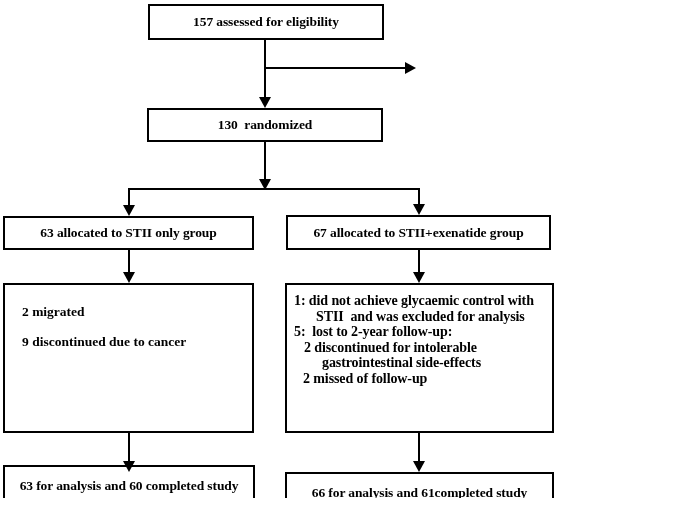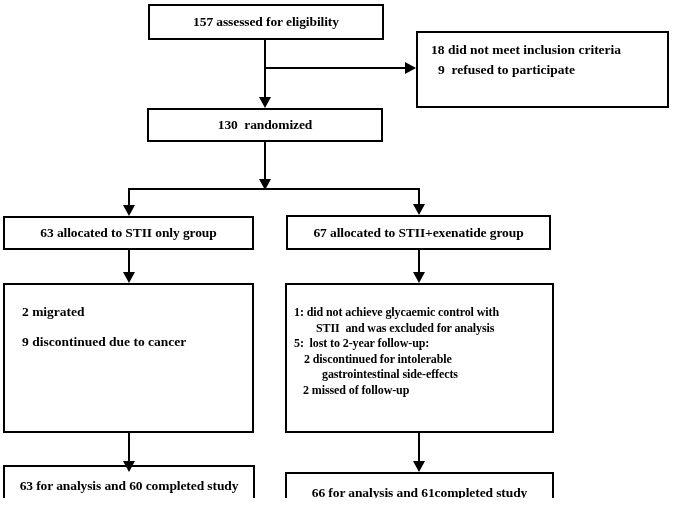--- a/index.html
+++ b/index.html
@@ -27,21 +27,21 @@
     text-align:center;
   }
   .txt{white-space:pre;}
   .hdr{font-size:13.5px;letter-spacing:-0.1px;}
   .mline{white-space:pre;}
   
   .b-exclusion{padding:7px 8px 0 13px;font-size:13.5px;line-height:20px;}
   
   .b-fuleft{padding:8px 8px 0 9px;font-size:13.5px;line-height:21.5px;}
   
-  .b-furight{padding:20px 5px 0 7px;font-size:12px;line-height:15.6px;letter-spacing:-0.1px;}
+  .b-furight{padding:8px 5px 0 7px;font-size:14px;line-height:15.6px;letter-spacing:-0.1px;}
   
   .ind-7{padding-left:7px;}
   .ind-8{padding-left:8px;margin-top:8px;}
   .ind-9{padding-left:9px;}
   .ind-10{padding-left:10px;}
   .ind-11{padding-left:11px;}
   .ind-22{padding-left:22px;}
   .ind-28{padding-left:28px;}
   
   .cline{position:absolute;background:var(--line);}
@@ -60,24 +60,20 @@
 </style>
 </head>
 <body>
 
 <div class="canvas">
 
   <div class="fbox centered hdr" style="left:148px;top:4px;width:236px;height:36px;">
     <span class="txt">157 assessed for eligibility</span>
   </div>
 
-  <div class="fbox b-exclusion" style="left:416px;top:31px;width:253px;height:77px;">
-    <div class="mline">18 did not meet inclusion criteria</div>
-    <div class="mline ind-7">9  refused to participate</div>
-  </div>
 
   <div class="fbox centered hdr" style="left:147px;top:108px;width:236px;height:34px;">
     <span class="txt">130  randomized</span>
   </div>
 
   <div class="fbox centered hdr" style="left:3px;top:216px;width:251px;height:34px;">
     <span class="txt">63 allocated to STII only group</span>
   </div>
 
   <div class="fbox centered hdr" style="left:286px;top:215px;width:265px;height:35px;">

